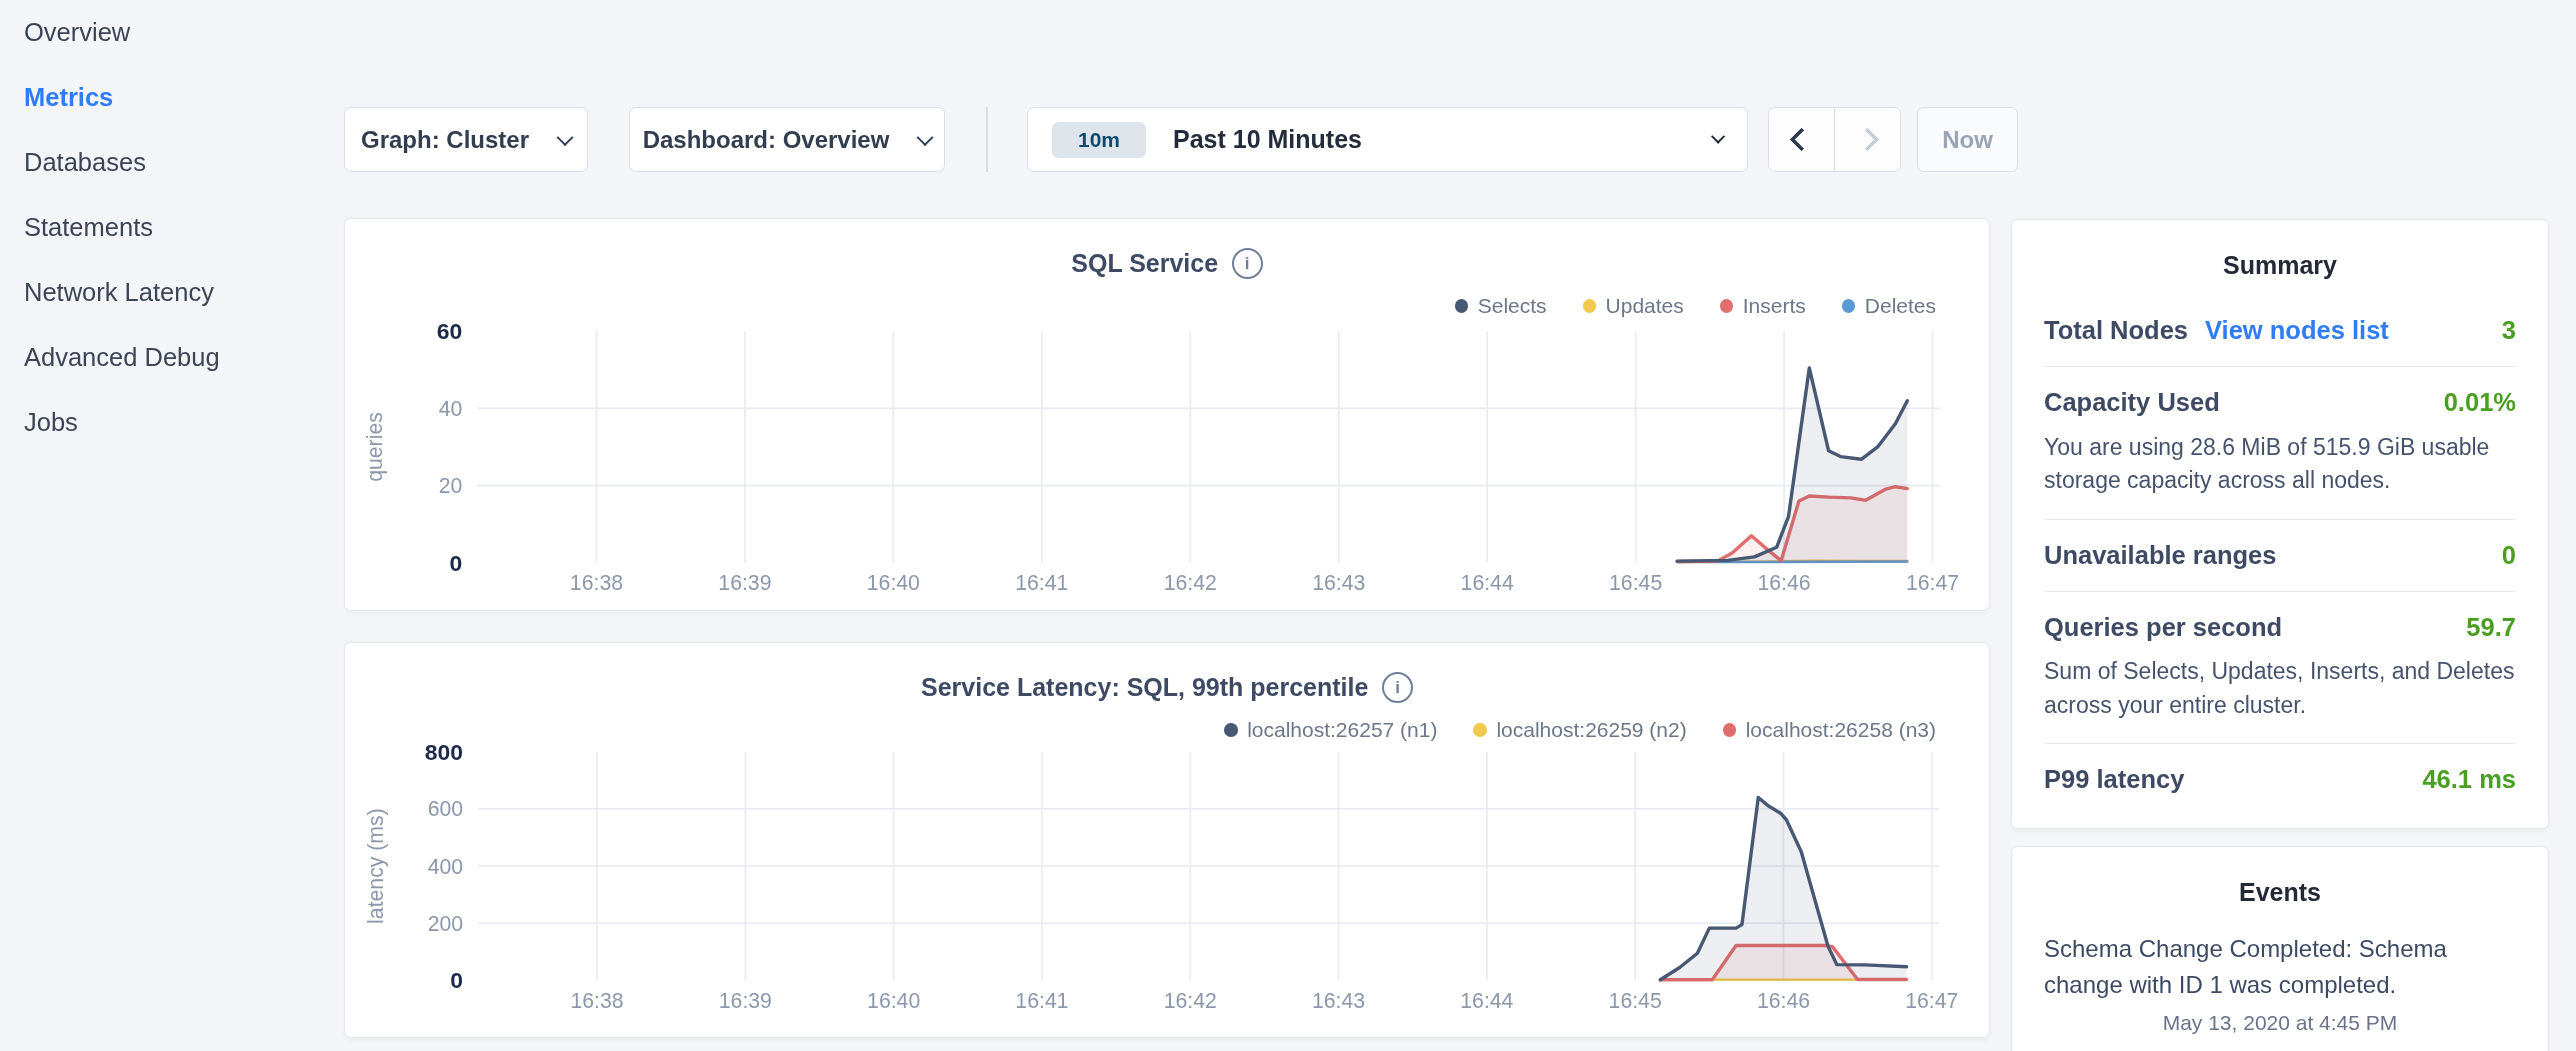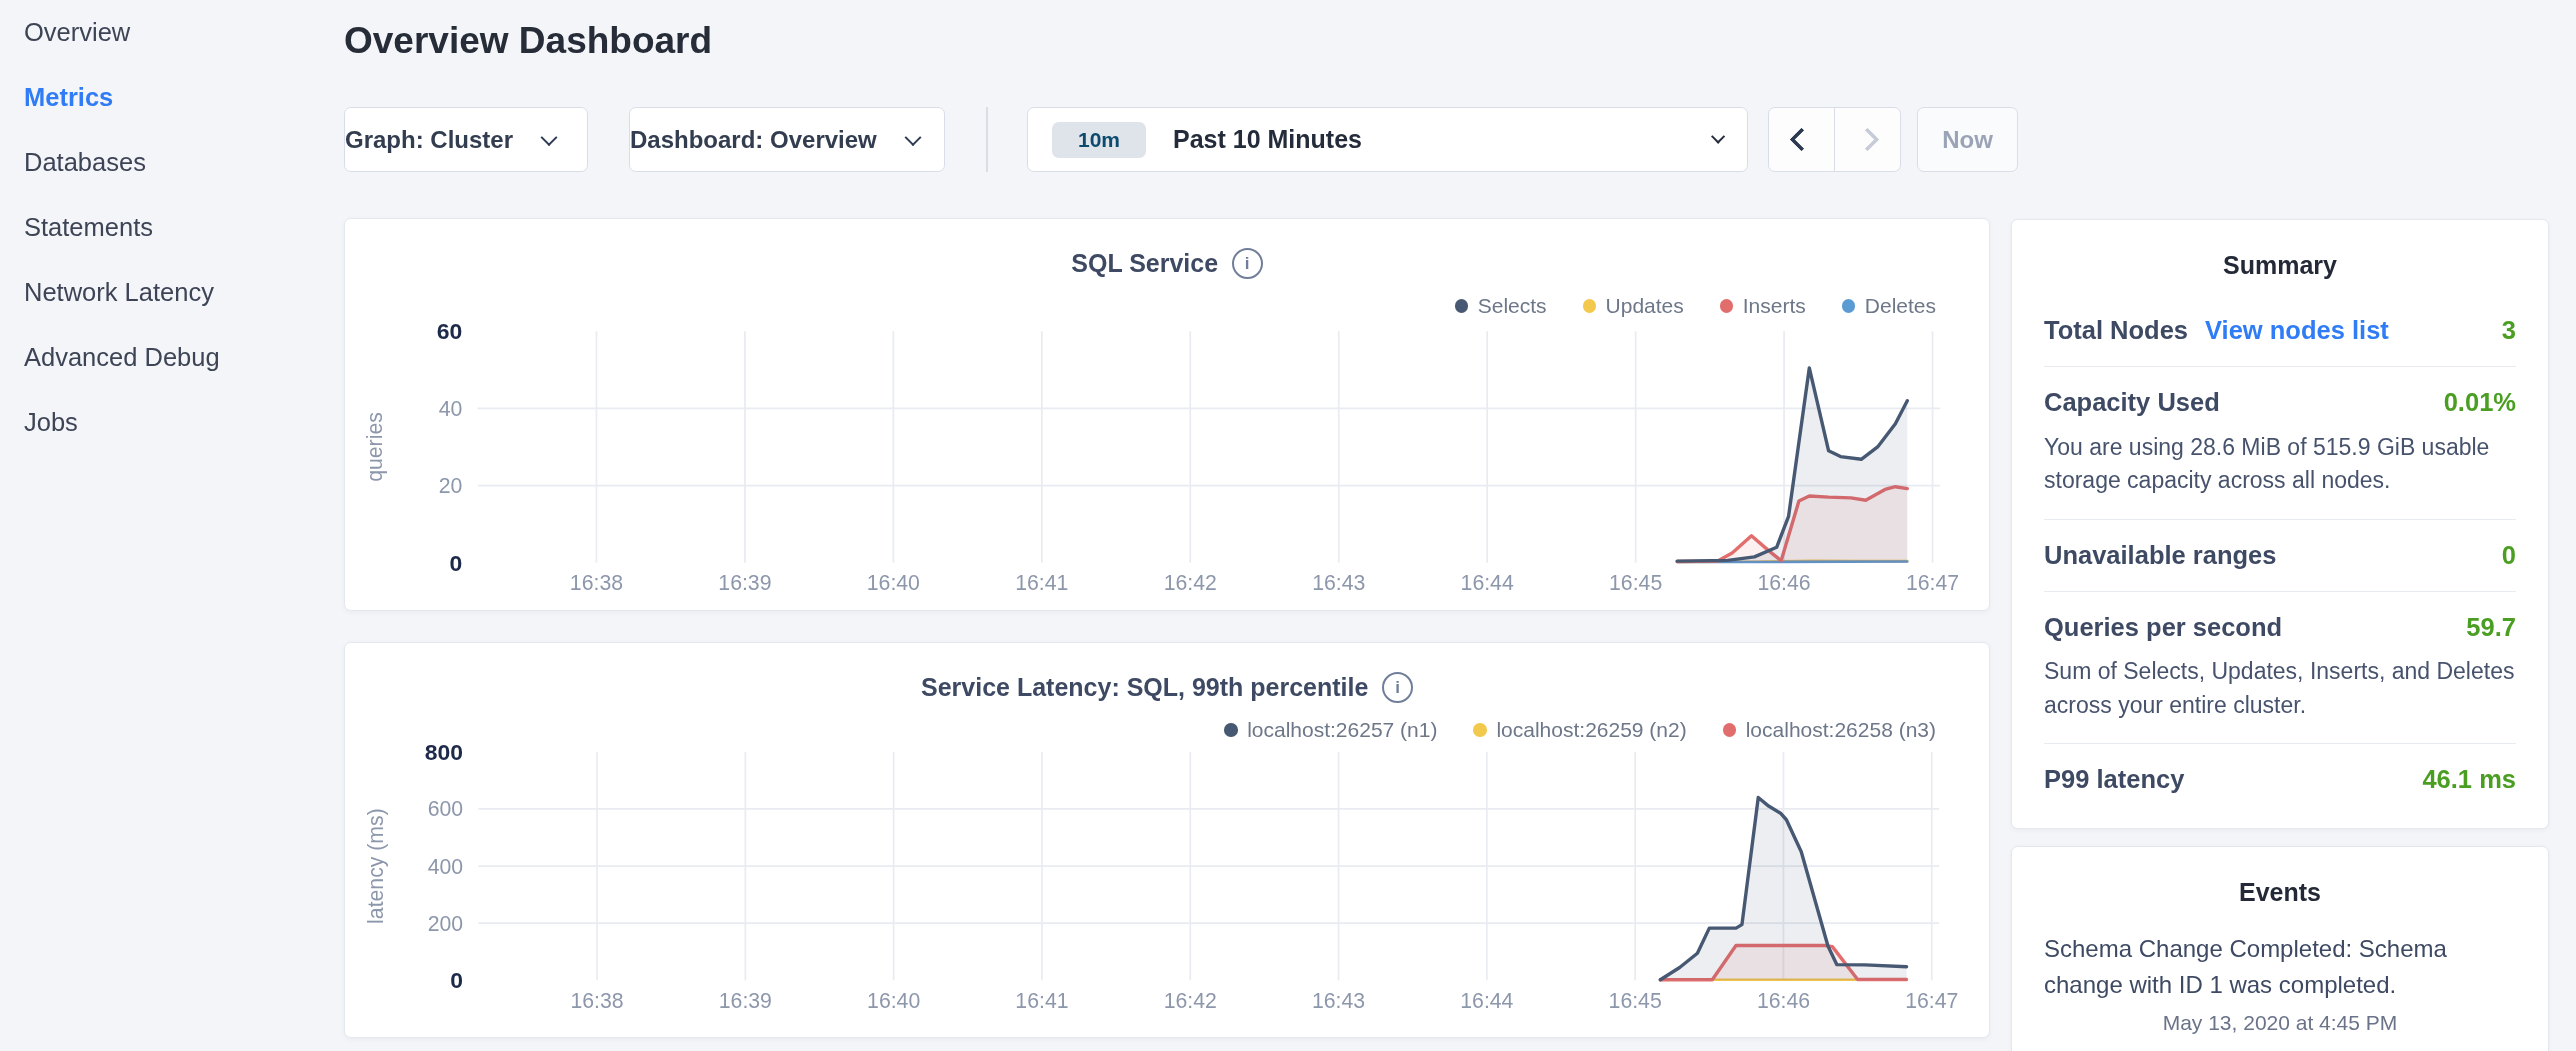--- a/index.html
+++ b/index.html
@@ -9,21 +9,21 @@
   
   .sidebar{position:absolute;left:0;top:0;width:344px;height:100%;padding-top:11px;box-sizing:border-box;}
   .sb-item{height:65px;padding:5.1px 0 0 24px;box-sizing:border-box;font-size:25.5px;line-height:32px;color:#3c4456;cursor:pointer;}
   .sb-item.active{color:#2f7cf6;font-weight:bold;}
 
   
   .page-title{position:absolute;left:344px;top:18.7px;margin:0;font-size:37px;line-height:44px;font-weight:bold;color:#262c38;}
 
   
   .ctl{position:absolute;top:107px;height:65px;box-sizing:border-box;background:#fff;border:0.9px solid #d8dde6;border-radius:6.8px;display:flex;align-items:center;cursor:pointer;}
-  .select{gap:30px;font-size:24px;font-weight:bold;color:#333d50;}
+  .select{justify-content:center;gap:30px;font-size:24px;font-weight:bold;color:#333d50;}
   #graph-dd{left:344px;width:244px;}
   #dash-dd{left:629px;width:316px;}
   .vdivider{position:absolute;left:986px;top:107px;width:1.7px;height:65px;background:#d9dde4;}
   #time-dd{left:1027px;width:721px;padding:0 24px;justify-content:flex-start;}
   .time-badge{background:#dfe3ea;border-radius:6.8px;padding:6px 26px;font-size:21px;font-weight:bold;color:#0c4a6e;margin-right:27px;}
   .time-label{font-size:25px;font-weight:bold;color:#242c3c;}
   #time-dd .chev{margin-left:auto;}
   .arrow-group{position:absolute;left:1768px;top:107px;width:133px;height:65px;box-sizing:border-box;display:flex;background:#fdfdfe;border:0.9px solid #d8dde6;border-radius:6.8px;overflow:hidden;}
   .arrow-btn{flex:1;display:flex;align-items:center;justify-content:center;cursor:pointer;}
   .arrow-btn+.arrow-btn{border-left:0.9px solid #d8dde6;}
@@ -71,21 +71,20 @@
   <nav class="sidebar" id="sidebar-list">
       <div class="sb-item">Overview</div>
       <div class="sb-item active">Metrics</div>
       <div class="sb-item">Databases</div>
       <div class="sb-item">Statements</div>
       <div class="sb-item">Network Latency</div>
       <div class="sb-item">Advanced Debug</div>
       <div class="sb-item">Jobs</div>
     </nav>
 
-  <h1 class="page-title">Overview Dashboard</h1>
 
   <div class="ctl select" id="graph-dd">
     <span>Graph: Cluster</span>
     <i class="chev down"></i>
   </div>
 
   <div class="ctl select" id="dash-dd">
     <span>Dashboard: Overview</span>
     <i class="chev down"></i>
   </div>

